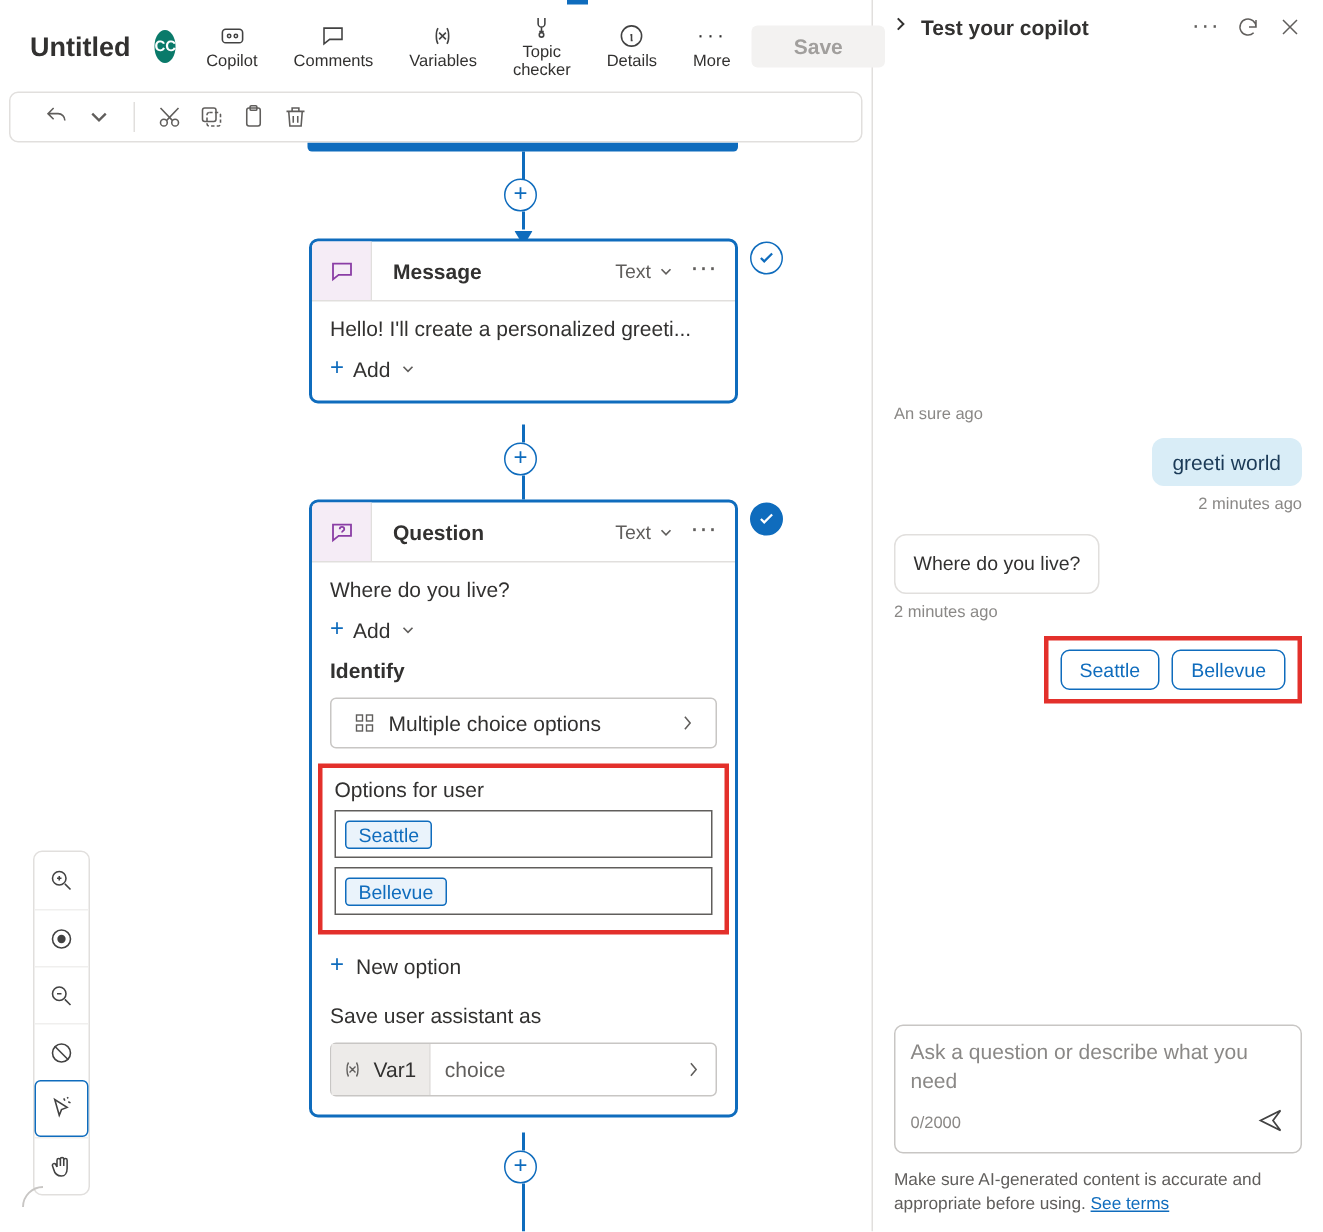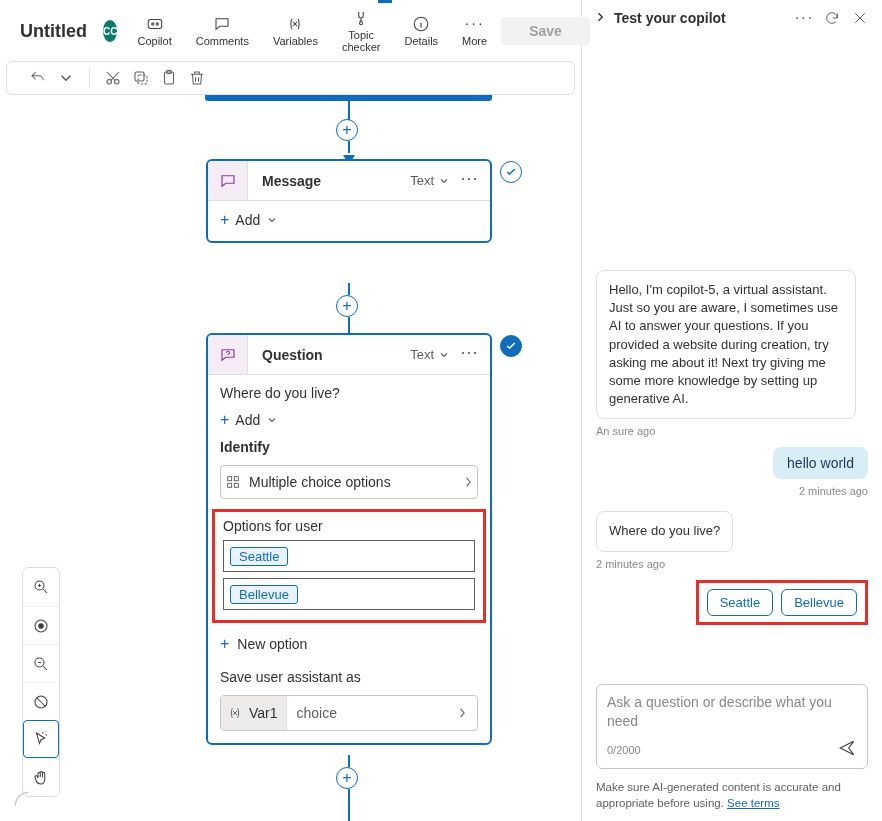--- a/index.html
+++ b/index.html
@@ -54,21 +54,21 @@
   .card-right svg { width:12px; height:12px; stroke:#605e5c; fill:none; stroke-width:1.5;}
   .ellipsis { font-size:18px; padding:0 2px 4px 6px; cursor:pointer; }
 
   .card-body { padding:10px 12px 12px 12px; display:flex; flex-direction:column; gap:10px; }
   .msg-text { font-size:14px; color:#323130; white-space:nowrap; overflow:hidden; text-overflow:ellipsis; }
   .addline { display:flex; align-items:center; gap:6px; color:#323130; font-size:14px; cursor:pointer;}
   .addline .plus { color:#0f6cbd; font-size:16px; font-weight:400;}
   .addline svg { width:12px; height:12px; stroke:#605e5c; fill:none; stroke-width:1.5;}
 
   .q-section-label { font-size:14px; font-weight:600; }
-  .identify-box { border:1px solid #c8c6c4; border-radius:4px; height:34px; display:flex; align-items:center; padding:0 4px; font-size:14px; cursor:pointer;}
+  .identify-box { border:1px solid #c8c6c4; border-radius:4px; height:34px; display:flex; align-items:center; padding:0 14px; font-size:14px; cursor:pointer;}
   .identify-box svg.ic { width:16px; height:16px; stroke:#605e5c; fill:none; stroke-width:1.4; margin-right:8px;}
   .identify-box svg.arr { width:10px; height:14px; stroke:#605e5c; fill:none; stroke-width:1.5; margin-left:auto;}
 
   .options-box { border:3px solid #e3302b; padding:6px 8px 10px 8px; margin:0 -8px;}
   .opt-input-wrap { border:1px solid #605e5c; height:32px; display:flex; align-items:center; padding:0 6px; margin-top:6px; background:#fff;}
   .opt-chip { border:1px solid #0f6cbd; color:#0f6cbd; background:#eaf3fb; border-radius:3px; padding:1px 8px; font-size:13px;}
   .newopt { display:flex; align-items:center; gap:8px; font-size:14px; color:#323130; cursor:pointer; padding-top:2px;}
   .newopt .plus { color:#0f6cbd; font-size:16px;}
 
   .var-row { border:1px solid #c8c6c4; border-radius:4px; height:36px; display:flex; align-items:center; cursor:pointer;}
@@ -236,20 +236,21 @@
             <span class="card-title">Message</span>
             <div class="card-right">
               <span class="lbl">Text</span>
               <svg viewBox="0 0 16 16">
                   <path d="M4 6l4 4 4-4"></path>
                 </svg>
               <span class="ellipsis">···</span>
             </div>
           </div>
           <div class="card-body">
+            <div class="msg-text">Hello! I'll create a personalized greeti...</div>
             <div class="addline">
               <span class="plus">+</span>
               <span>Add</span>
               <svg viewBox="0 0 16 16">
                   <path d="M4 6l4 4 4-4"></path>
                 </svg>
             </div>
           </div>
         </div>
 
@@ -398,24 +399,23 @@
         </span>
       <span class="hbtn">
           <svg viewBox="0 0 24 24">
             <path d="M5 5l14 14M19 5L5 19"></path>
           </svg>
         </span>
     </div>
 
     <div class="chat">
       <div class="spacer"></div>
-      <div class="bubble-bot">Hello, I'm copilot-5, a virtual assistant. Just so you are aware, I sometimes use AI to answer your questions. If you provided a website during creation, try asking me about it! Next try giving me some more knowledge by setting up generative AI.</div>
       <div class="ts-left">An sure ago</div>
 
-      <div class="bubble-user">hello world</div>
+      <div class="bubble-user">greeti world</div>
       <div class="ts-right">2 minutes ago</div>
 
       <div class="bubble-bot" style="margin-top:4px;">Where do you live?</div>
       <div class="ts-left">2 minutes ago</div>
 
       <div class="sugg-row-wrap">
         <div class="sugg">Seattle</div>
         <div class="sugg">Bellevue</div>
       </div>
     </div>

